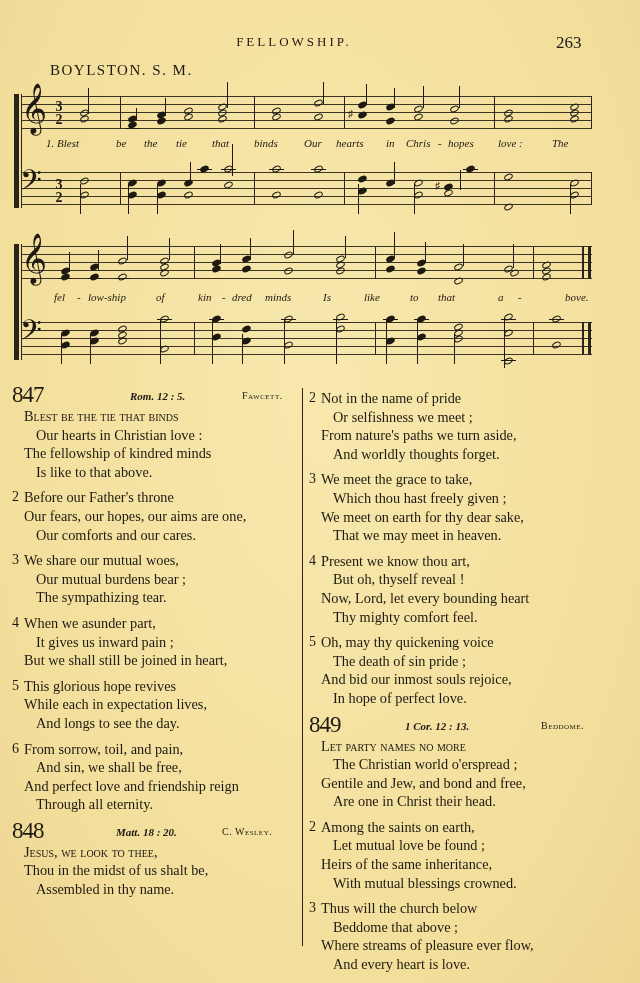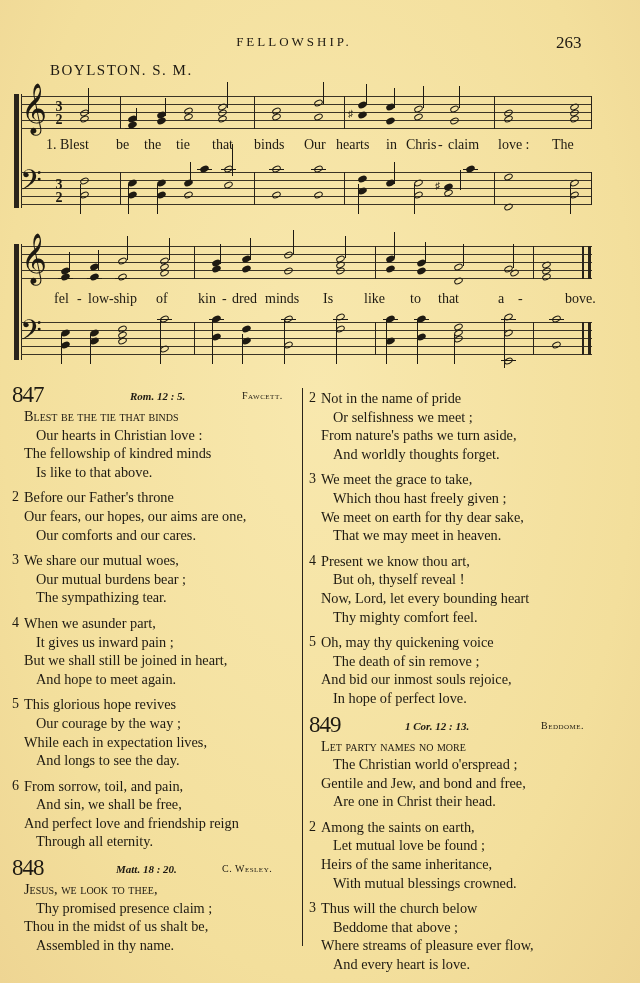--- a/index.html
+++ b/index.html
@@ -26,21 +26,21 @@
   .staff .line { position: absolute; left: 0; right: 0; height: 1px; background: #3b3425; }
   .barline { position: absolute; width: 1.4px; background: #2a241a; }
   .final-bar { position: absolute; width: 3px; background: #2a241a; }
   .clef { position: absolute; font-family: "DejaVu Sans", sans-serif; color: #1e1a12; }
   .timesig { position: absolute; font-weight: bold; font-size: 14px; line-height: 13px; text-align: center; width: 10px; }
   .note { position: absolute; width: 9px; height: 6px; border-radius: 50%; transform: rotate(-25deg); }
   .note.filled { background: #1e1a12; }
   .note.hollow { border: 1.6px solid #1e1a12; box-sizing: border-box; background: transparent; }
   .stem { position: absolute; width: 1px; background: #1e1a12; }
   .ledger { position: absolute; width: 15px; height: 1px; background: #1e1a12; }
-  .lyrics { position: absolute; left: 0; right: 0; height: 16px; font-size: 14px; }
+  .lyrics { position: absolute; left: 0; right: 0; height: 16px; font-size: 11px; font-style: italic; }
   .lyrics span { position: absolute; white-space: nowrap; }
 
   
   .col { top: 385px; }
   .col-left { left: 12px; width: 288px; }
   .col-right { left: 309px; width: 300px; }
   .divider { left: 302px; top: 388px; width: 1px; height: 558px; background: #2a241a; }
   .hymn-head { position: relative; height: 22px; }
   .hymn-num { position: absolute; left: 0; top: -4px; font-size: 23px; line-height: 27px; letter-spacing: -1px; }
   .hymn-ref { position: absolute; top: 5px; font-size: 11px; font-style: italic; font-weight: bold; }
@@ -122,21 +122,21 @@
     <span style="left:102px">be</span>
     <span style="left:130px">the</span>
     <span style="left:162px">tie</span>
     <span style="left:198px">that</span>
     <span style="left:240px">binds</span>
     <span style="left:290px">Our</span>
     <span style="left:322px">hearts</span>
     <span style="left:372px">in</span>
     <span style="left:392px">Chris</span>
     <span style="left:424px">-</span>
-    <span style="left:434px">claim</span>
+    <span style="left:434px">hopes</span>
     <span style="left:484px">love :</span>
     <span style="left:538px">The</span>
   </div>
 
   <div class="staff" style="top:84px;">
     <div class="line" style="top:0"></div>
       <div class="line" style="top:8px"></div>
       <div class="line" style="top:16px"></div>
       <div class="line" style="top:24px"></div>
       <div class="line" style="top:32px"></div>
@@ -364,47 +364,44 @@
       <span class="vnum">3</span>
       <div class="vline first">We share our mutual woes,</div>
       <div class="vline indent">Our mutual burdens bear ;</div>
       <div class="vline indent">The sympathizing tear.</div>
     </div>
     <div class="stanza">
       <span class="vnum">4</span>
       <div class="vline first">When we asunder part,</div>
       <div class="vline indent">It gives us inward pain ;</div>
       <div class="vline first">But we shall still be joined in heart,</div>
-      <div class="vline indent">And hope to meet again.</div>
     </div>
     <div class="stanza">
       <span class="vnum">5</span>
       <div class="vline first">This glorious hope revives</div>
-      <div class="vline indent">Our courage by the way ;</div>
       <div class="vline first">While each in expectation lives,</div>
       <div class="vline indent">And longs to see the day.</div>
     </div>
     <div class="stanza">
       <span class="vnum">6</span>
       <div class="vline first">From sorrow, toil, and pain,</div>
       <div class="vline indent">And sin, we shall be free,</div>
       <div class="vline first">And perfect love and friendship reign</div>
       <div class="vline indent">Through all eternity.</div>
     </div>
   </section>
 
   <section>
     <div class="hymn-head">
       <span class="hymn-num">848</span>
       <span class="hymn-ref" style="left:104px">Matt. 18 : 20.</span>
       <span class="hymn-author" style="left:210px">C. Wesley.</span>
     </div>
     <div class="stanza">
       <div class="vline first"><span class="sc">Jesus, we look to thee,</span></div>
-      <div class="vline indent">Thy promised presence claim ;</div>
       <div class="vline first">Thou in the midst of us shalt be,</div>
       <div class="vline indent">Assembled in thy name.</div>
     </div>
   </section>
 </div>
 
 <div class="abs col col-right" style="top:389px;">
   <section>
     <div class="stanza">
       <span class="vnum">2</span>
@@ -423,21 +420,21 @@
     <div class="stanza">
       <span class="vnum">4</span>
       <div class="vline first">Present we know thou art,</div>
       <div class="vline indent">But oh, thyself reveal !</div>
       <div class="vline first">Now, Lord, let every bounding heart</div>
       <div class="vline indent">Thy mighty comfort feel.</div>
     </div>
     <div class="stanza">
       <span class="vnum">5</span>
       <div class="vline first">Oh, may thy quickening voice</div>
-      <div class="vline indent">The death of sin remove ;</div>
+      <div class="vline indent">The death of sin pride ;</div>
       <div class="vline first">And bid our inmost souls rejoice,</div>
       <div class="vline indent">In hope of perfect love.</div>
     </div>
   </section>
 
   <section>
     <div class="hymn-head">
       <span class="hymn-num">849</span>
       <span class="hymn-ref" style="left:96px">1 Cor. 12 : 13.</span>
       <span class="hymn-author" style="left:232px">Beddome.</span>

